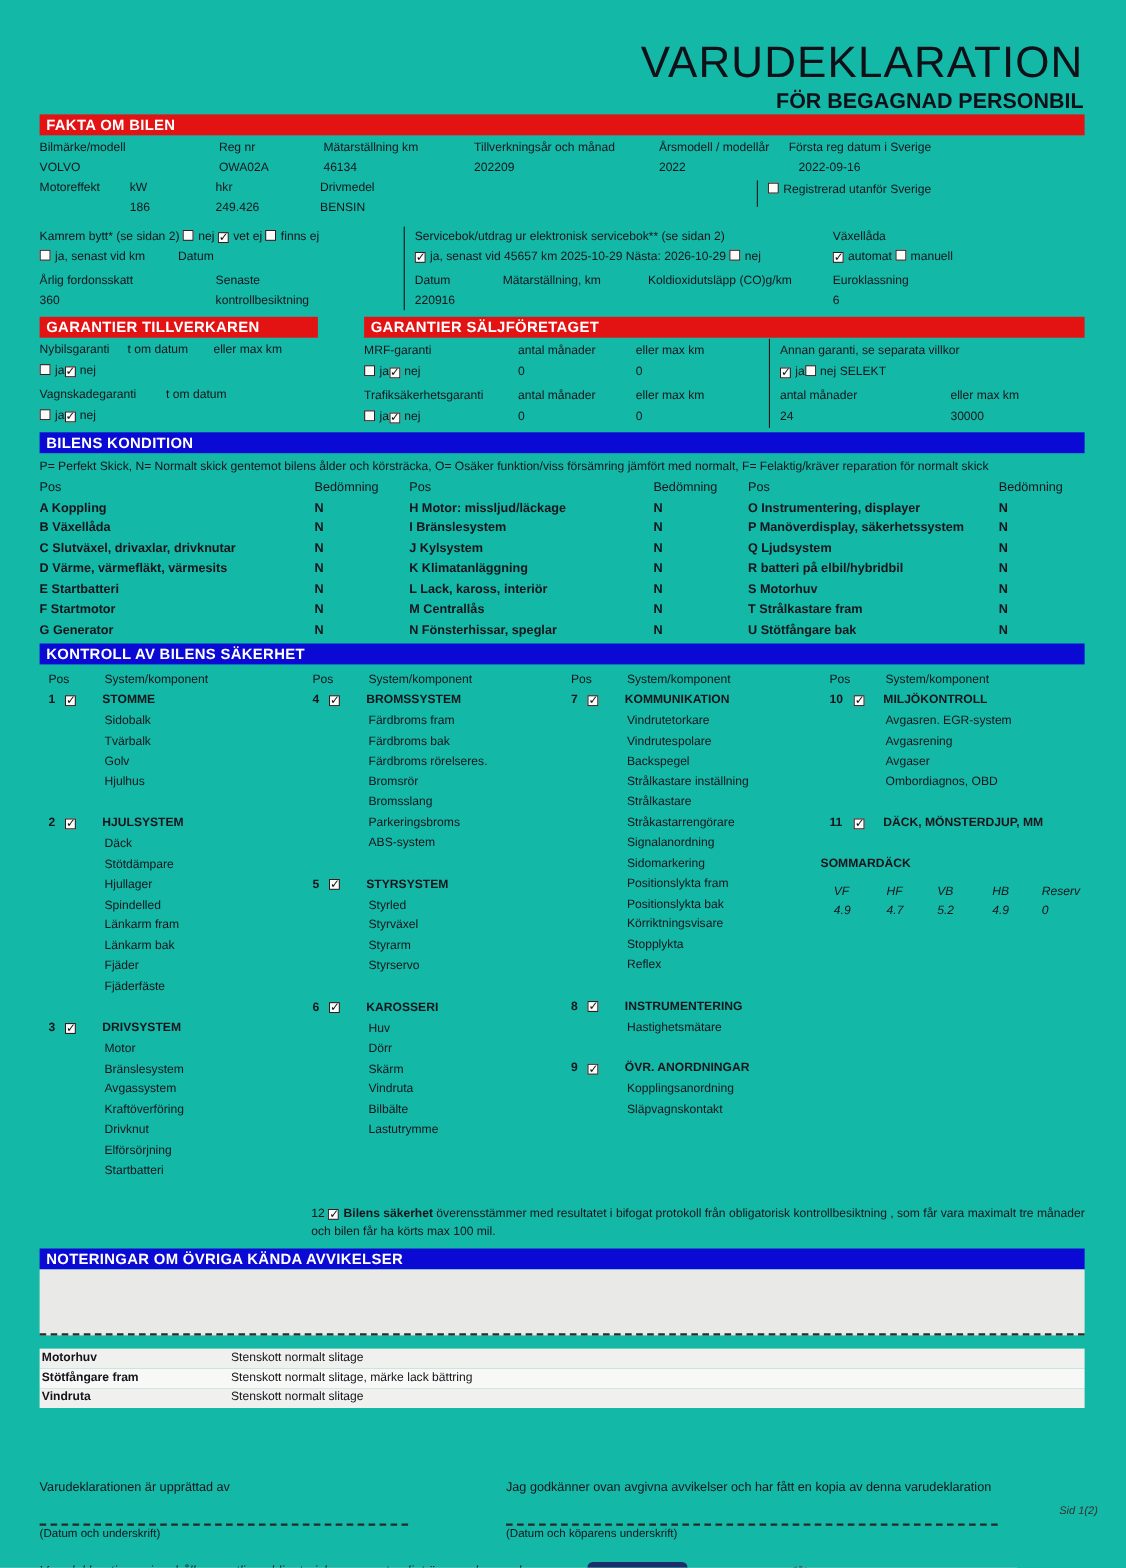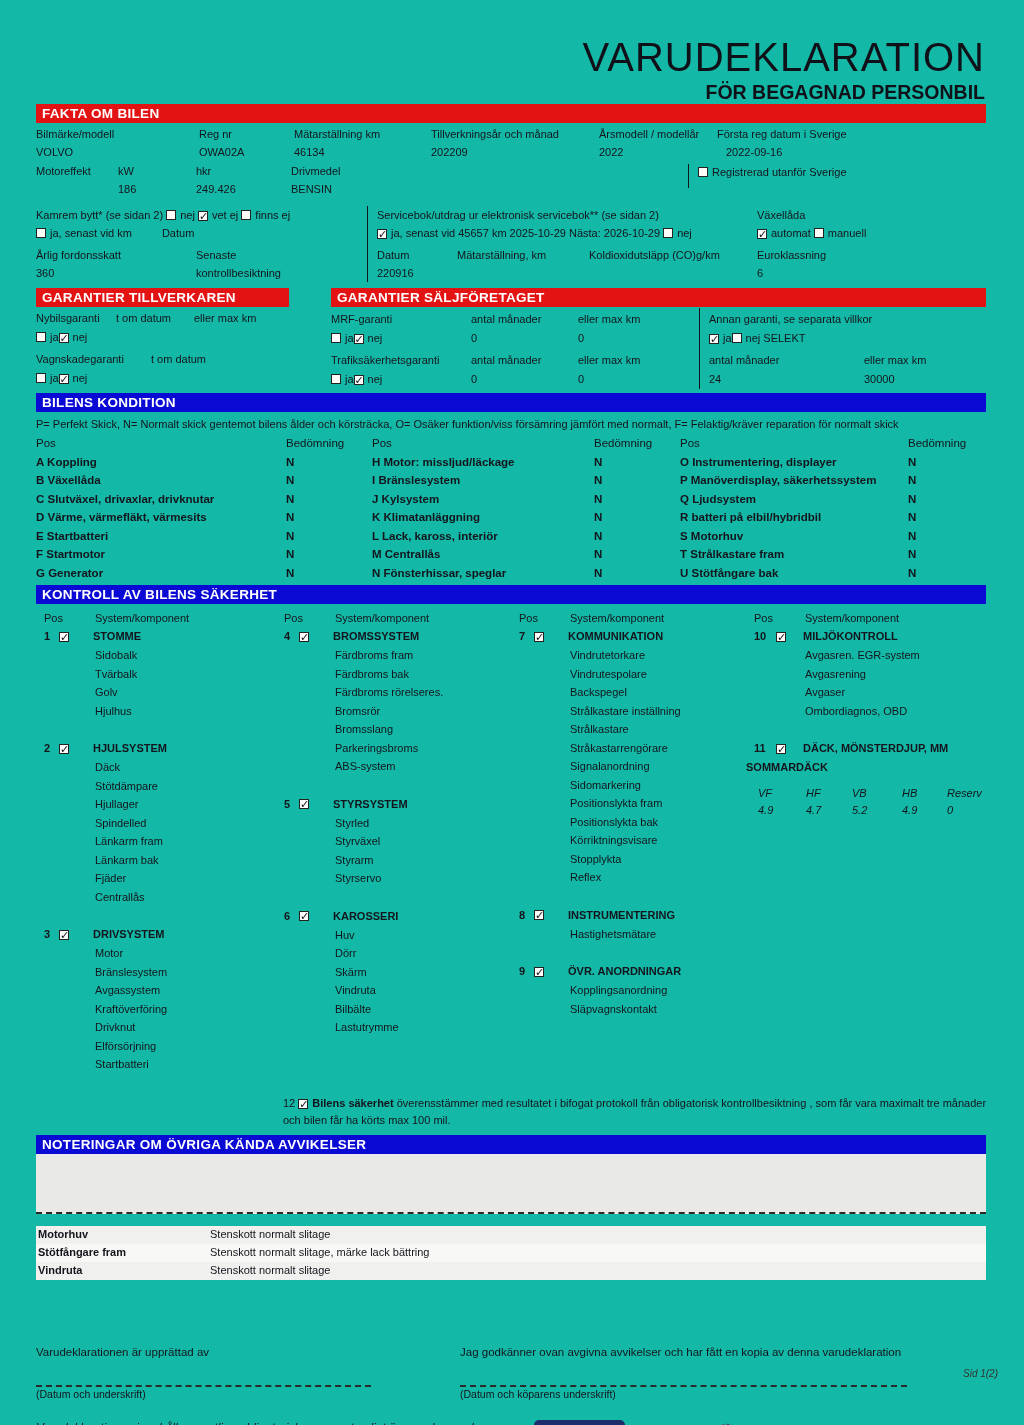--- a/index.html
+++ b/index.html
@@ -56,21 +56,21 @@
   
   .sgrid { display:grid; grid-template-columns:240px 235px 235px 1fr; padding-top:5px; font-size:11px; }
   .shead { display:flex; line-height:18px; padding-left:8px; }
   .shead .pos { width:51px; }
   .grp { margin-bottom:19px; }
   .ghead { display:flex; align-items:baseline; font-weight:bold; line-height:19px; padding-left:8px; }
   .gnum { width:15px; }
   .ghead .cb { align-self:center; }
   .gtitle { margin-left:20px; white-space:nowrap; }
   .items > div { padding-left:59px; line-height:18.5px; white-space:nowrap; }
-  .sommar { font-weight:bold; line-height:19px; margin-top:0; }
+  .sommar { font-weight:bold; line-height:19px; margin-top:18px; }
   .tyres { display:grid; grid-template-columns:48px 46px 50px 45px 1fr; padding:8px 0 0 12px; line-height:17px;font-style:italic; }
   .line12 { margin:2px 0 6px 247px; width:706px; font-size:11px; line-height:17px; }
 
   
   .notearea { height:60px; background:#e9e9e7; border-bottom:2px dashed #2a2a2a; }
   .notes { margin-top:12px; }
   .nrow { display:grid; grid-template-columns:172px 1fr; font-size:11px; line-height:15px; padding:1.5px 0 1.5px 2px; }
   .nrow:nth-child(odd) { background:#f0f0ee; }
   .nrow:nth-child(even) { background:#f8f8f6; }
   .npart { font-weight:bold; }
@@ -292,21 +292,21 @@
               <span class="gtitle">HJULSYSTEM</span>
             </div>
           <div class="items">
               <div>Däck</div>
               <div>Stötdämpare</div>
               <div>Hjullager</div>
               <div>Spindelled</div>
               <div>Länkarm fram</div>
               <div>Länkarm bak</div>
               <div>Fjäder</div>
-              <div>Centrallås</div>
+              <div>Fjäderfäste</div>
             </div>
         </div>
         <div class="grp">
           <div class="ghead">
               <span class="gnum">3</span>
               <span class="cb">✓</span>
               <span class="gtitle">DRIVSYSTEM</span>
             </div>
           <div class="items">
               <div>Motor</div>

